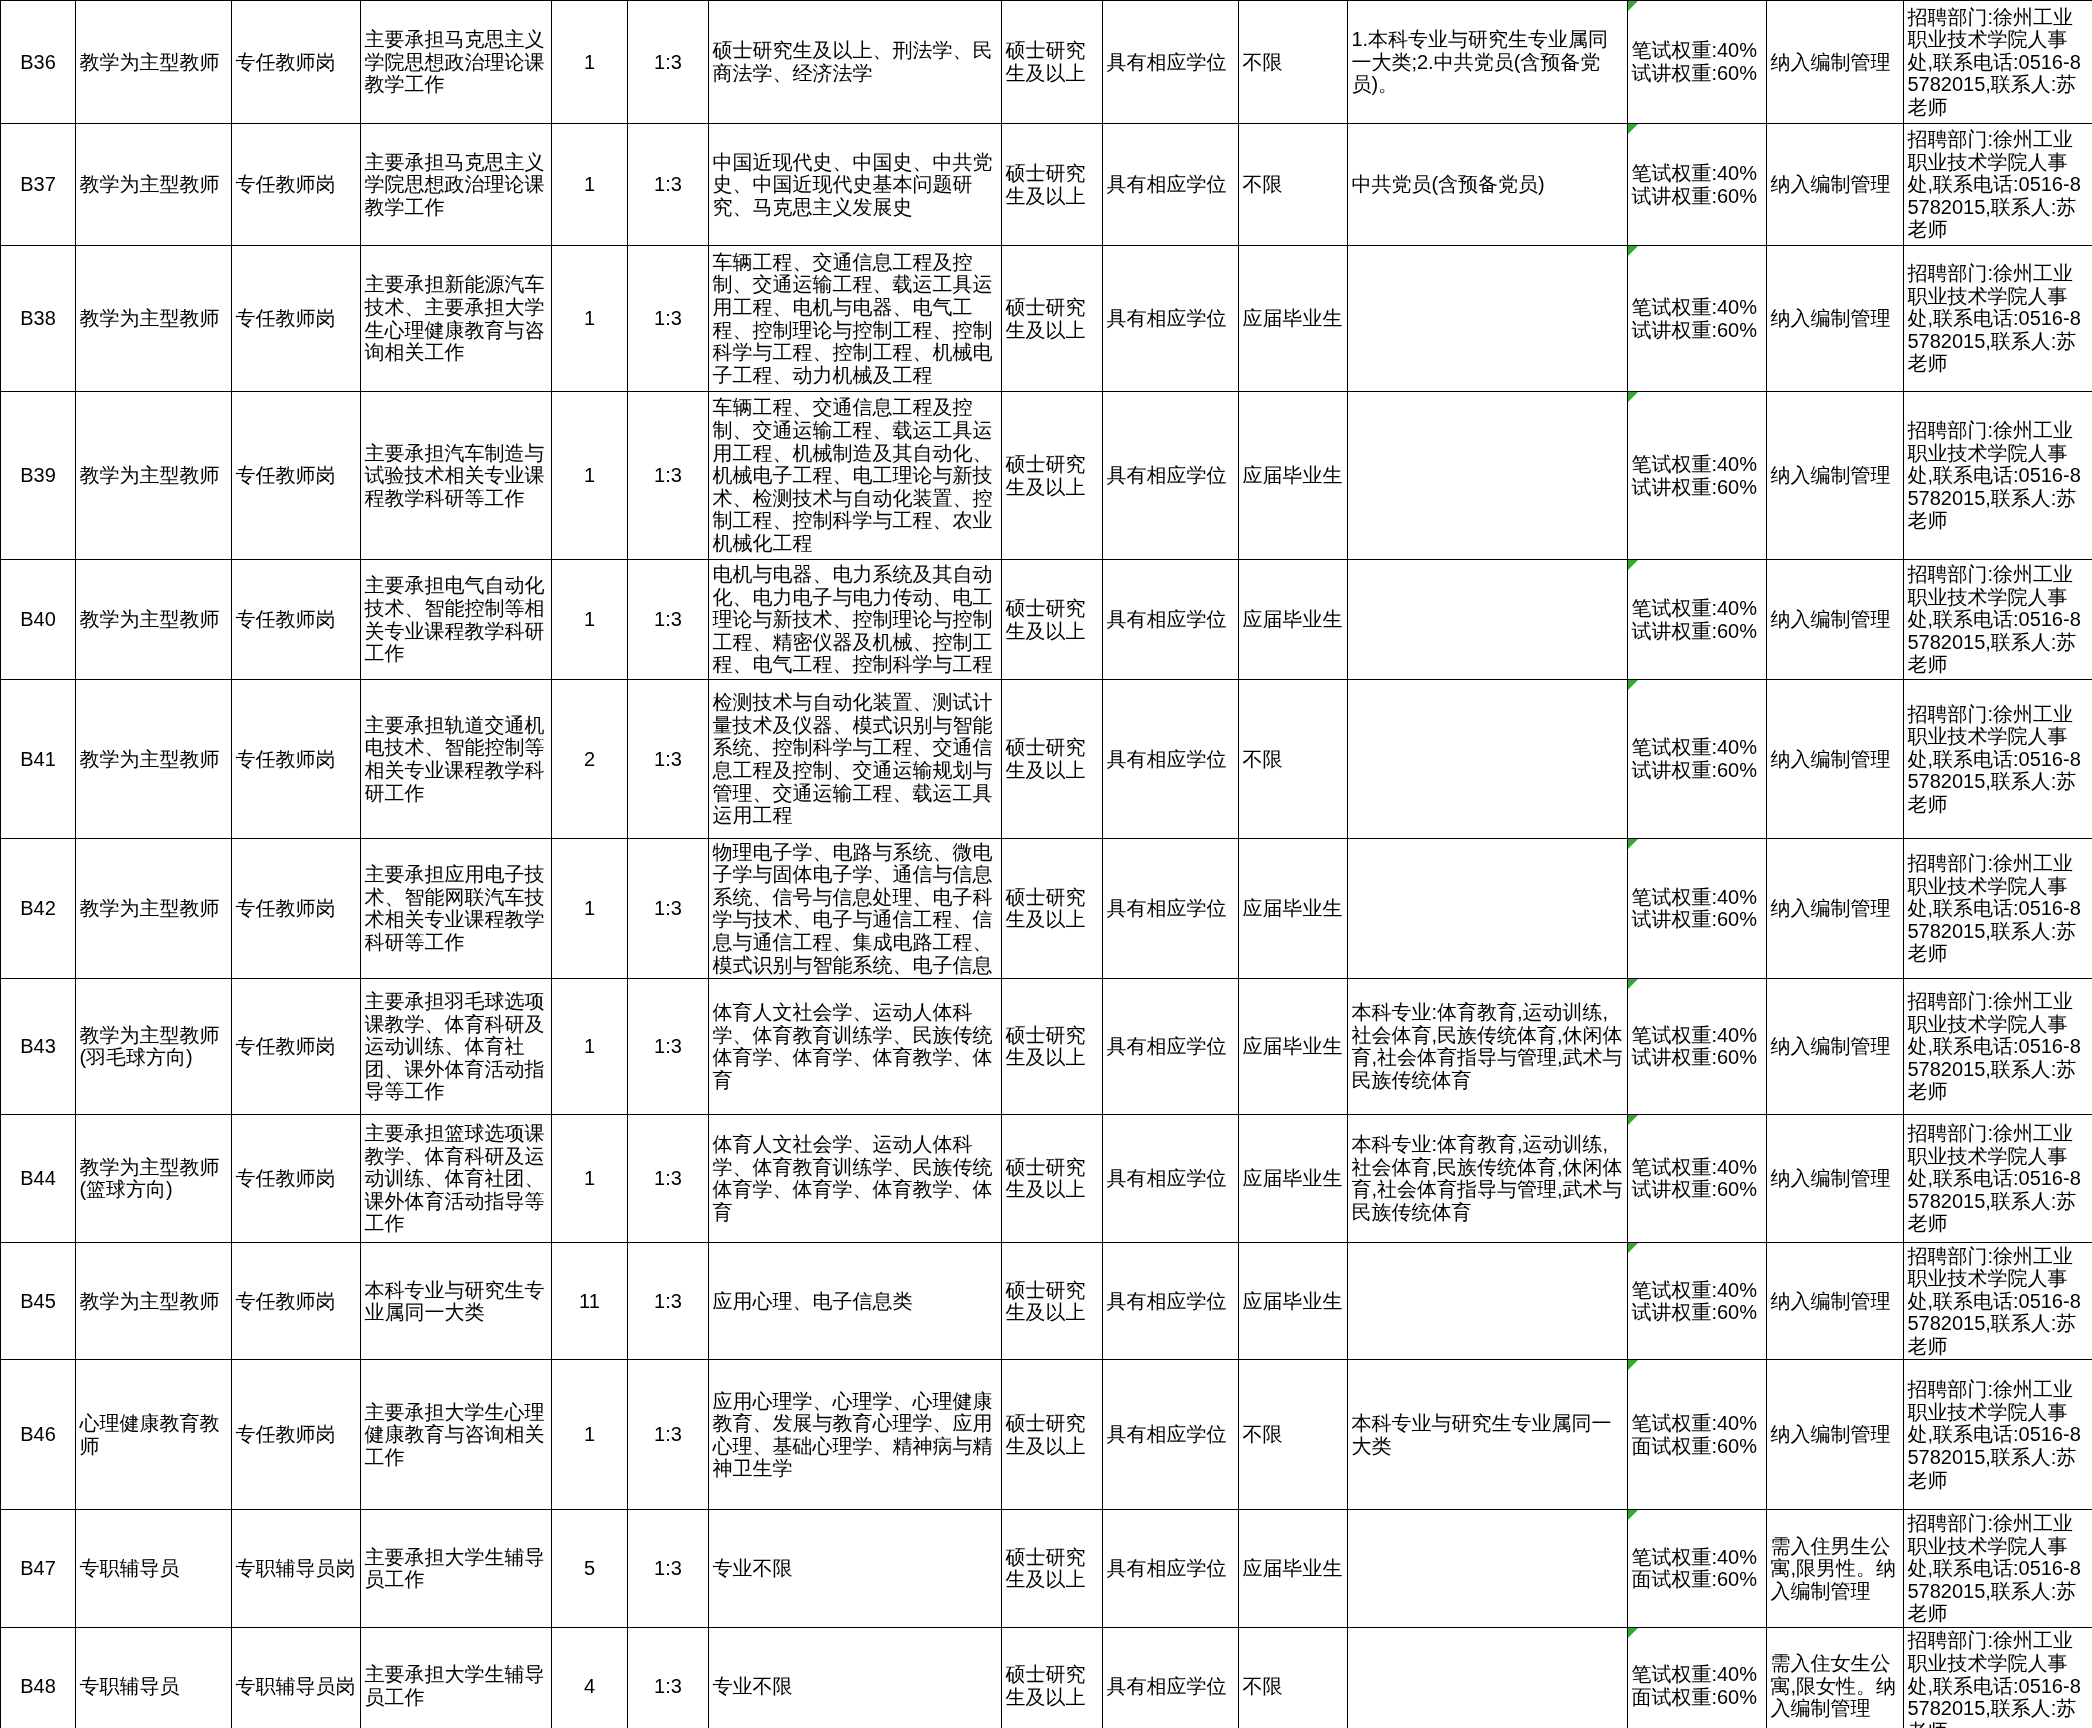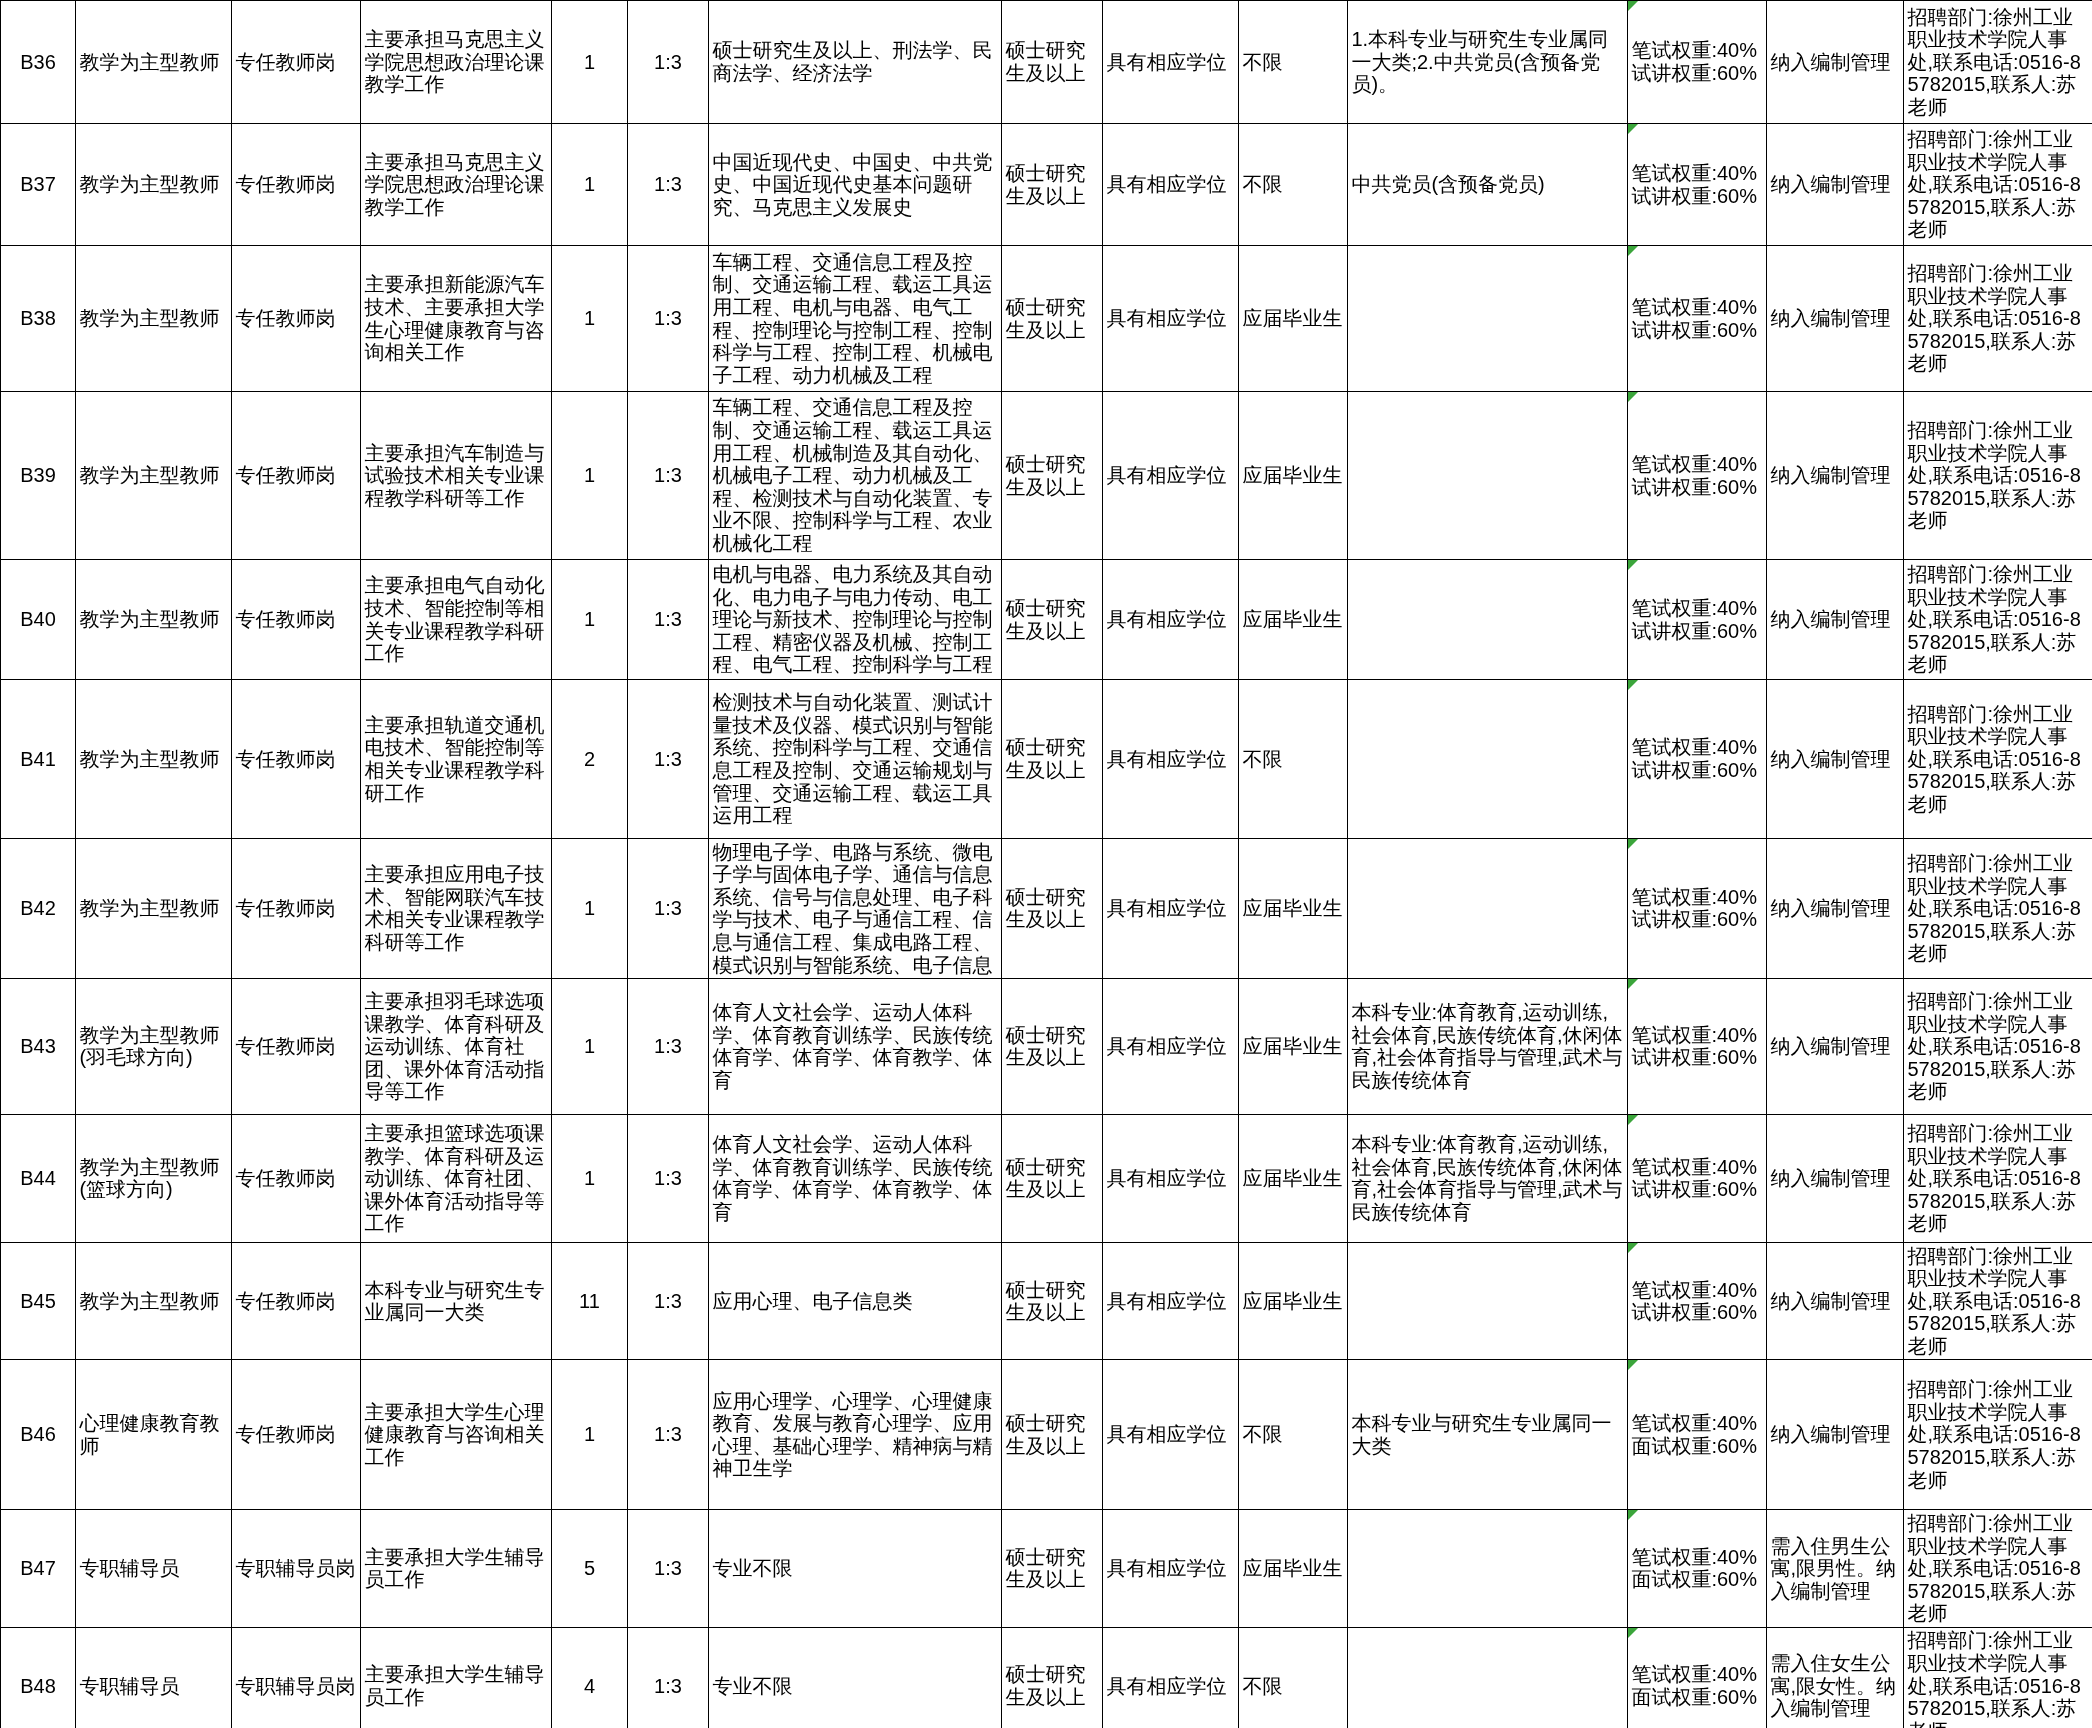--- a/index.html
+++ b/index.html
@@ -104,21 +104,21 @@
     <td>纳入编制管理</td>
     <td>招聘部门:徐州工业职业技术学院人事处,联系电话:0516-85782015,联系人:苏老师</td>
   </tr>
         <tr style="height: 168px;">
     <td class="center">B39</td>
     <td>教学为主型教师</td>
     <td>专任教师岗</td>
     <td>主要承担汽车制造与试验技术相关专业课程教学科研等工作</td>
     <td class="center">1</td>
     <td class="center">1:3</td>
-    <td>车辆工程、交通信息工程及控制、交通运输工程、载运工具运用工程、机械制造及其自动化、机械电子工程、动力机械及工程、检测技术与自动化装置、专业不限、控制科学与工程、农业机械化工程</td>
+    <td>车辆工程、交通信息工程及控制、交通运输工程、载运工具运用工程、机械制造及其自动化、机械电子工程、电工理论与新技术、检测技术与自动化装置、控制工程、控制科学与工程、农业机械化工程</td>
     <td>硕士研究生及以上</td>
     <td>具有相应学位</td>
     <td>应届毕业生</td>
     <td></td>
     <td class="exam">
       <span class="tri"></span>
       <div>笔试权重:40%</div>
       <div>试讲权重:60%</div>
     </td>
     <td>纳入编制管理</td>

